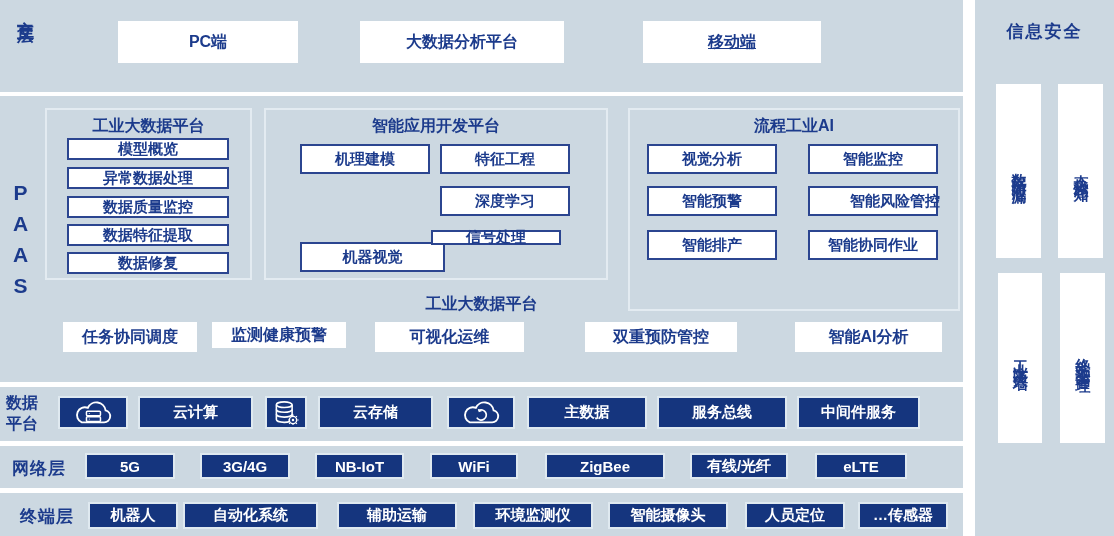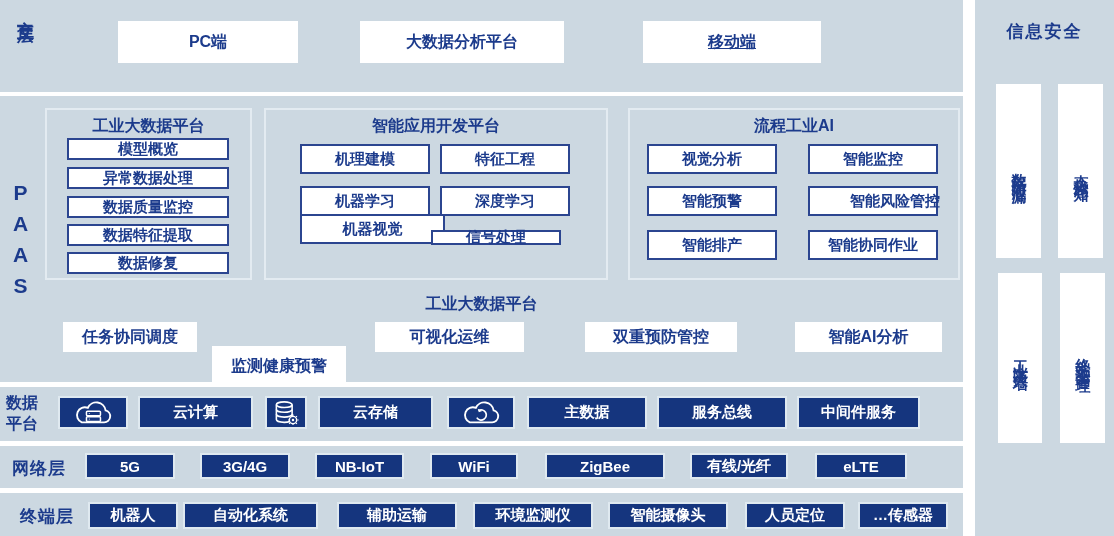--- a/index.html
+++ b/index.html
@@ -42,39 +42,38 @@
       <div class="item-box" style="left:20px;top:57px;width:162px;height:22px;">异常数据处理</div>
       <div class="item-box" style="left:20px;top:86px;width:162px;height:22px;">数据质量监控</div>
       <div class="item-box" style="left:20px;top:114px;width:162px;height:22px;">数据特征提取</div>
       <div class="item-box" style="left:20px;top:142px;width:162px;height:22px;">数据修复</div>
     </div>
 
     <div class="group-box" style="left:264px;top:12px;width:344px;height:172px;">
       <div class="group-title">智能应用开发平台</div>
       <div class="item-box" style="left:34px;top:34px;width:130px;height:30px;">机理建模</div>
       <div class="item-box" style="left:174px;top:34px;width:130px;height:30px;">特征工程</div>
-      <div class="item-box" style="left:34px;top:76px;width:130px;height:30px;">机器学习</div>
       <div class="item-box" style="left:174px;top:76px;width:130px;height:30px;">深度学习</div>
-      <div class="item-box" style="left:34px;top:104px;width:145px;height:30px;">机器视觉</div>
+      <div class="item-box" style="left:34px;top:132px;width:145px;height:30px;">机器视觉</div>
       <div class="item-box" style="left:165px;top:120px;width:130px;height:15px;">信号处理</div>
     </div>
 
-    <div class="group-box" style="left:628px;top:12px;width:332px;height:172px;">
+    <div class="group-box" style="left:628px;top:12px;width:332px;height:203px;">
       <div class="group-title">流程工业AI</div>
       <div class="item-box" style="left:17px;top:34px;width:130px;height:30px;">视觉分析</div>
       <div class="item-box" style="left:178px;top:34px;width:130px;height:30px;">智能监控</div>
       <div class="item-box" style="left:17px;top:76px;width:130px;height:30px;">智能预警</div>
       <div class="item-box" style="left:178px;top:76px;width:130px;height:30px;padding-left:44px;">智能风险管控</div>
       <div class="item-box" style="left:17px;top:120px;width:130px;height:30px;">智能排产</div>
       <div class="item-box" style="left:178px;top:120px;width:130px;height:30px;text-align:center;">智能协同作业</div>
     </div>
 
     <div class="subtitle" style="top:198px;">工业大数据平台</div>
     <div class="white-node" style="left:63px;top:226px;width:134px;height:30px;">任务协同调度</div>
-    <div class="white-node" style="left:212px;top:226px;width:134px;height:40px;margin-top:24px;">监测健康预警</div>
+    <div class="white-node" style="left:212px;top:226px;width:134px;height:26px;">监测健康预警</div>
     <div class="white-node" style="left:375px;top:226px;width:149px;height:30px;">可视化运维</div>
     <div class="white-node" style="left:585px;top:226px;width:152px;height:30px;">双重预防管控</div>
     <div class="white-node" style="left:795px;top:226px;width:147px;height:30px;">智能AI分析</div>
   </div>
 
   <div class="band" style="top:387px;height:54px;">
     <div class="two-line-label" style="left:6px;top:5px;">数据平台</div>
 
     <div class="navy-node" style="left:58px;top:9px;width:70px;height:33px;">
       <svg width="42" height="28" viewBox="0 0 44 30" fill="none" stroke="#fff" stroke-width="2">

